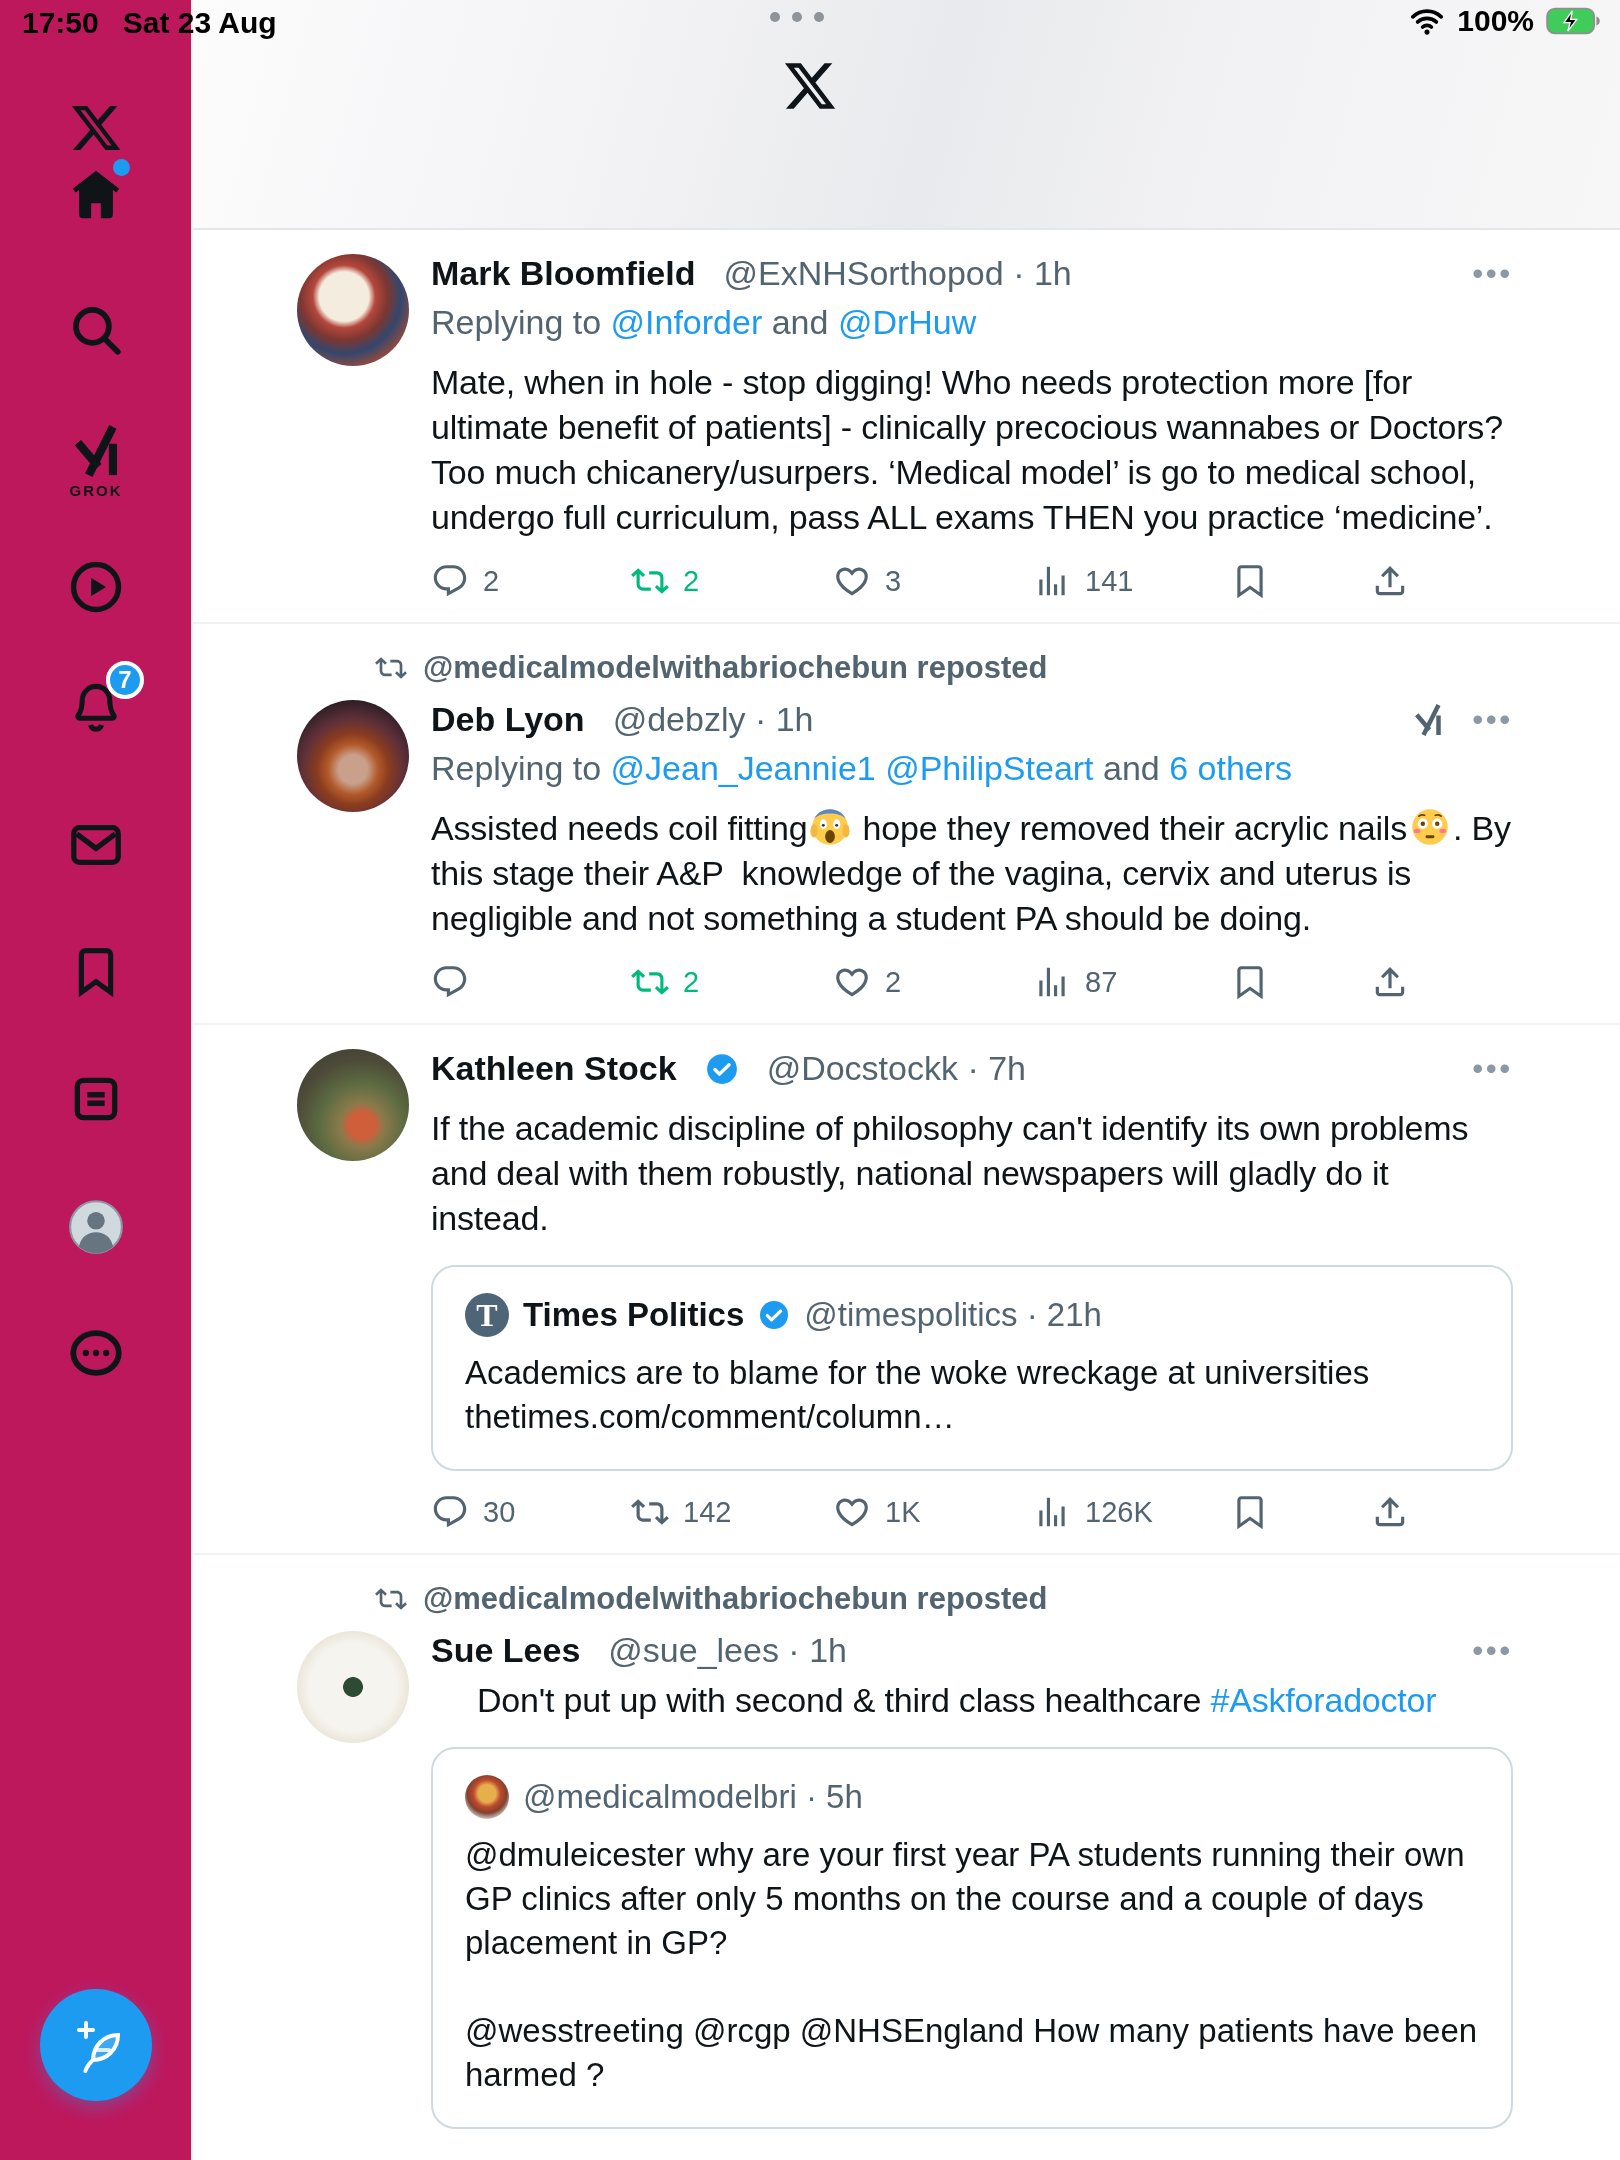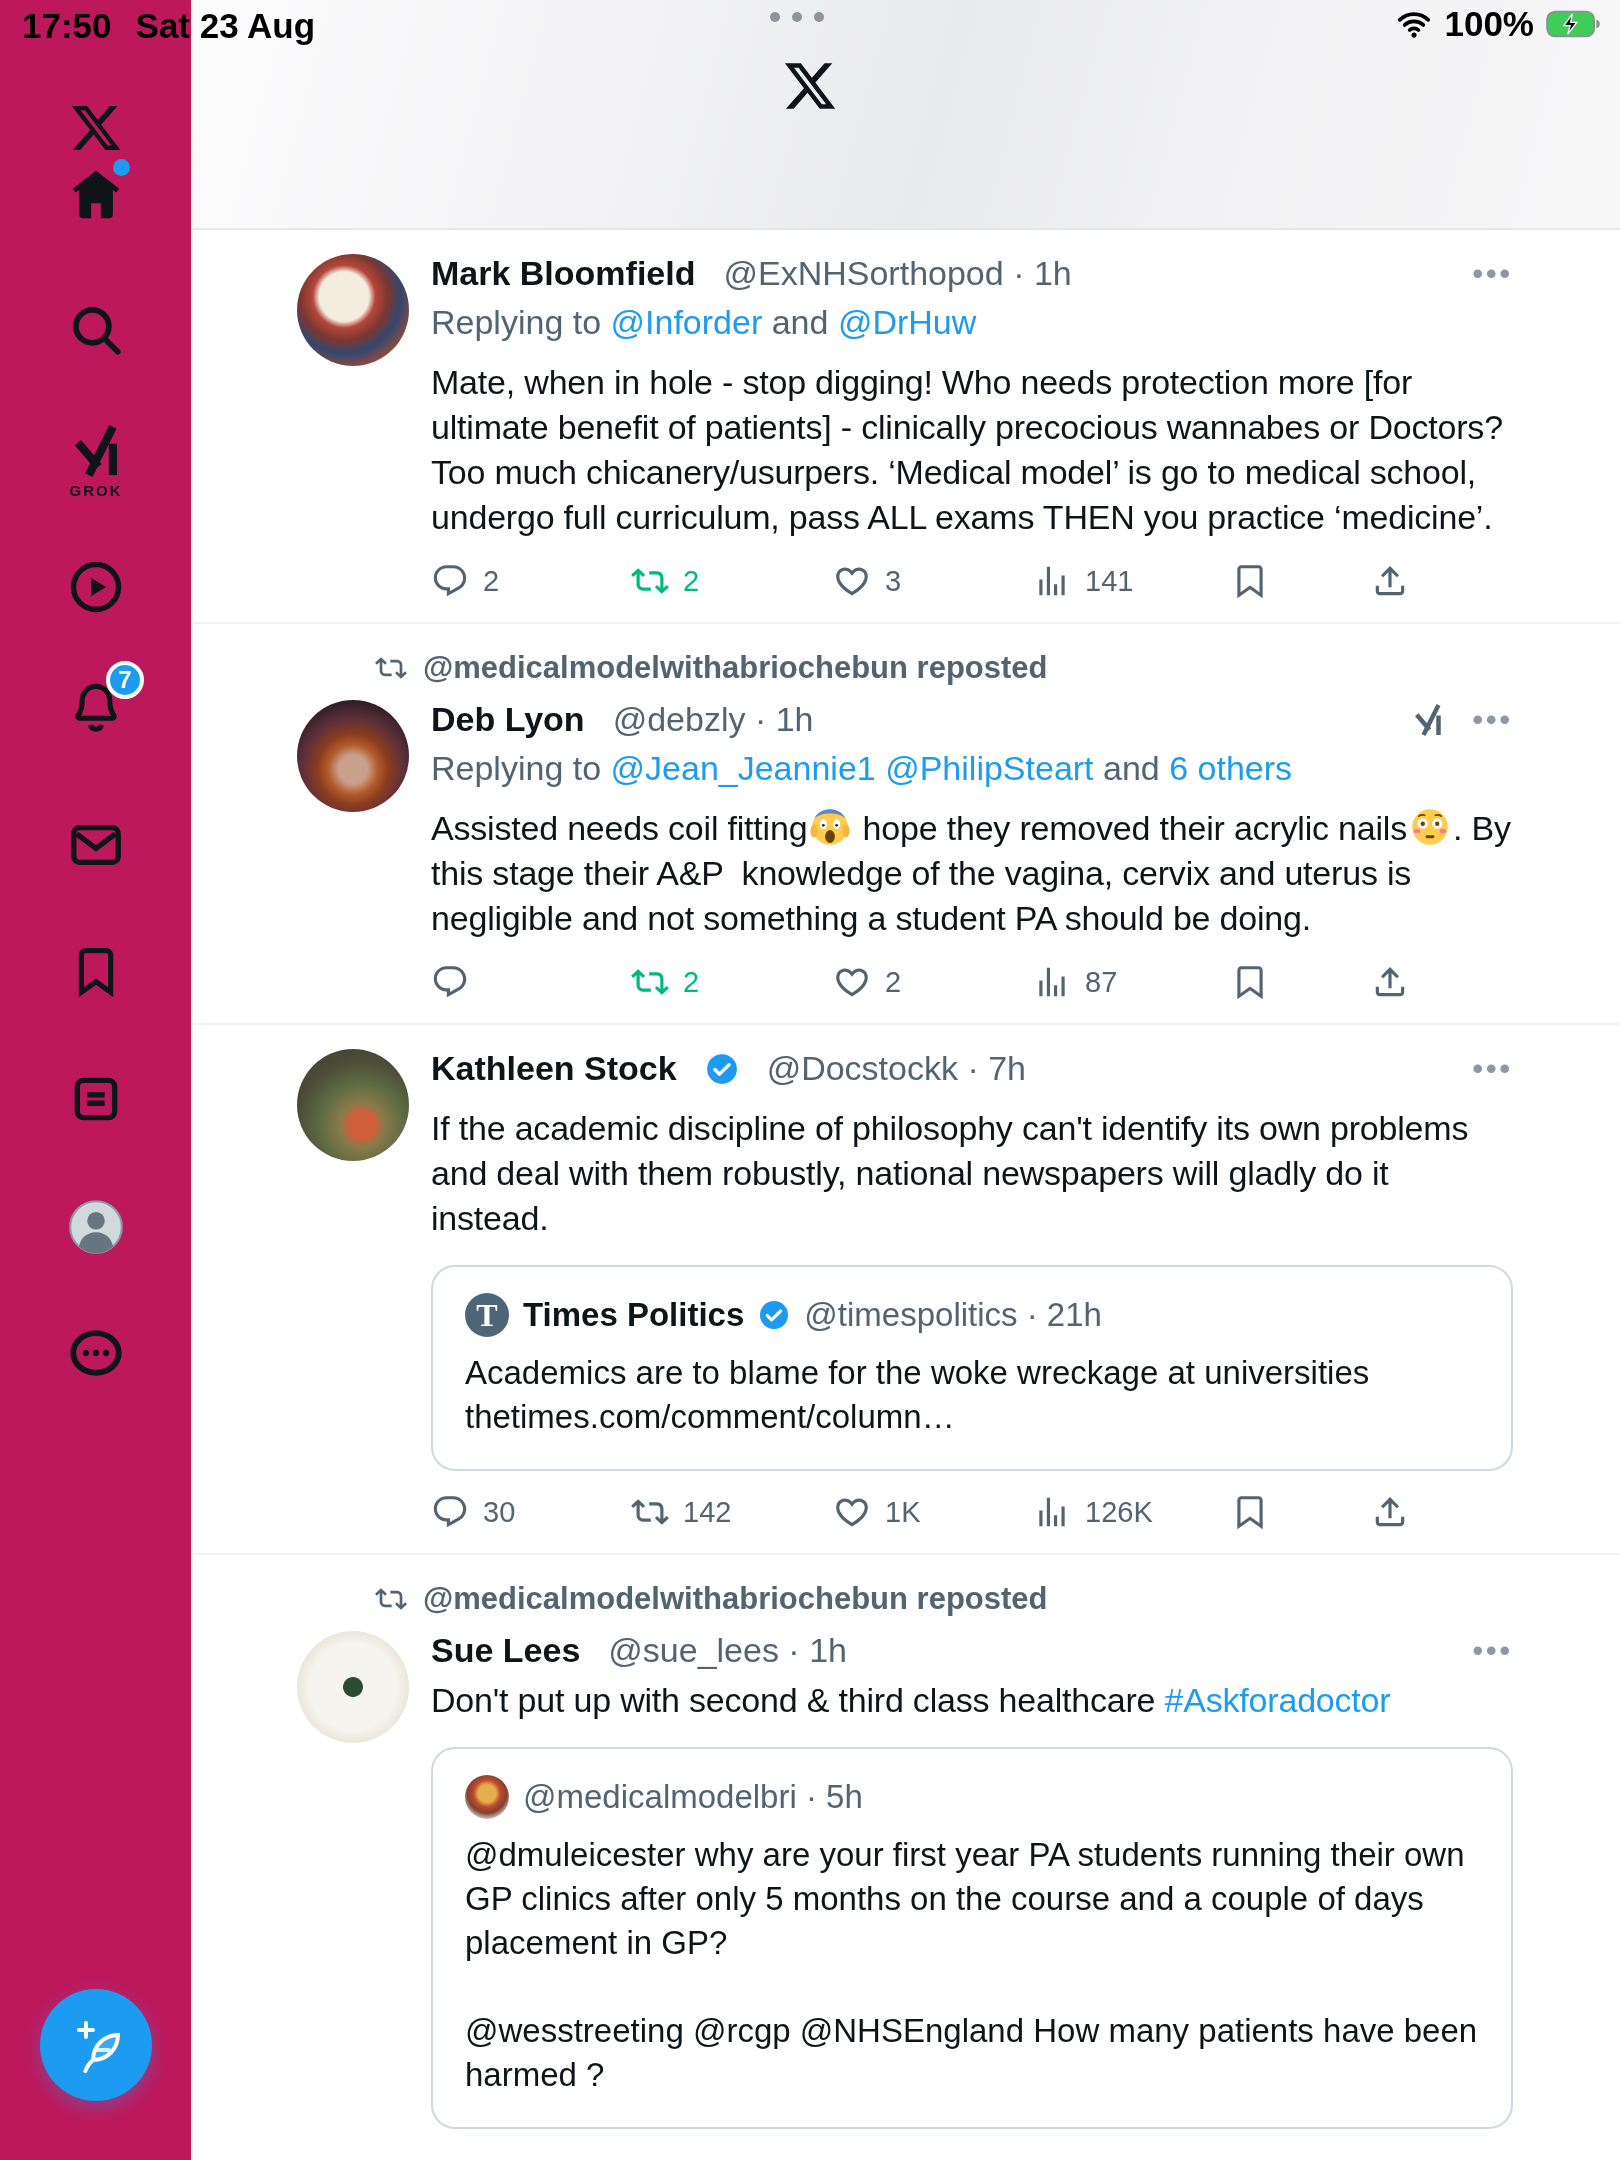--- a/index.html
+++ b/index.html
@@ -5,21 +5,21 @@
   * { margin:0; padding:0; box-sizing:border-box; }
   html,body { width:1620px; height:2160px; }
   body {
     font-family:"Liberation Sans","DejaVu Sans",sans-serif;
     background:#ffffff; color:#0f1419; overflow:hidden; position:relative;
   }
   .link { color:#1d9bf0; }
 
   
   .statusbar { position:absolute; top:0; left:0; width:1620px; height:44px; z-index:40;
-    display:flex; align-items:center; font-size:35px; font-weight:600; color:#000; }
+    display:flex; align-items:center; font-size:30px; font-weight:600; color:#000; }
   .sb-left { position:absolute; left:22px; top:6px; display:flex; gap:24px; }
   .sb-center { position:absolute; left:770px; top:12px; display:flex; gap:12px; }
   .sb-center i { width:10px; height:10px; border-radius:50%; background:#8f949a; }
   .sb-right { position:absolute; right:18px; top:4px; display:flex; align-items:center; gap:12px; }
 
   
   .sidebar { position:absolute; left:0; top:0; width:193px; height:2160px;
     background:#be185d; border-right:2px solid #eff3f4; z-index:30; }
   .s-icon { position:absolute; left:64px; width:64px; height:64px; display:flex;
     align-items:center; justify-content:center; }
@@ -429,21 +429,21 @@
       <div class="t-grid">
         <div class="avatar av4"></div>
         <div class="content">
           <div class="name-row">
             <span class="name">Sue Lees</span>
             <span>@sue_lees · 1h</span>
             <span class="row-right">
                 <span class="dots">•••</span>
               </span>
           </div>
-          <div class="body" style="margin-top:8px;"><span>Don't put up with second &amp; third class healthcare </span><span class="link">#Askforadoctor</span></div>
+          <div class="body" style="margin-top:8px;margin-left:46px;"><span>Don't put up with second &amp; third class healthcare </span><span class="link">#Askforadoctor</span></div>
           <div class="quote-card">
             <div class="q-head">
               <span class="q-avatar q-av-bun"></span>
               <span>@medicalmodelbri · 5h</span>
             </div>
             <div class="q-body"><span>@dmuleicester why are your first year PA students running their own GP clinics after only 5 months on the course and a couple of days placement in GP?
 
 @wesstreeting @rcgp @NHSEngland How many patients have been harmed ?</span></div>
           </div>
         </div>

